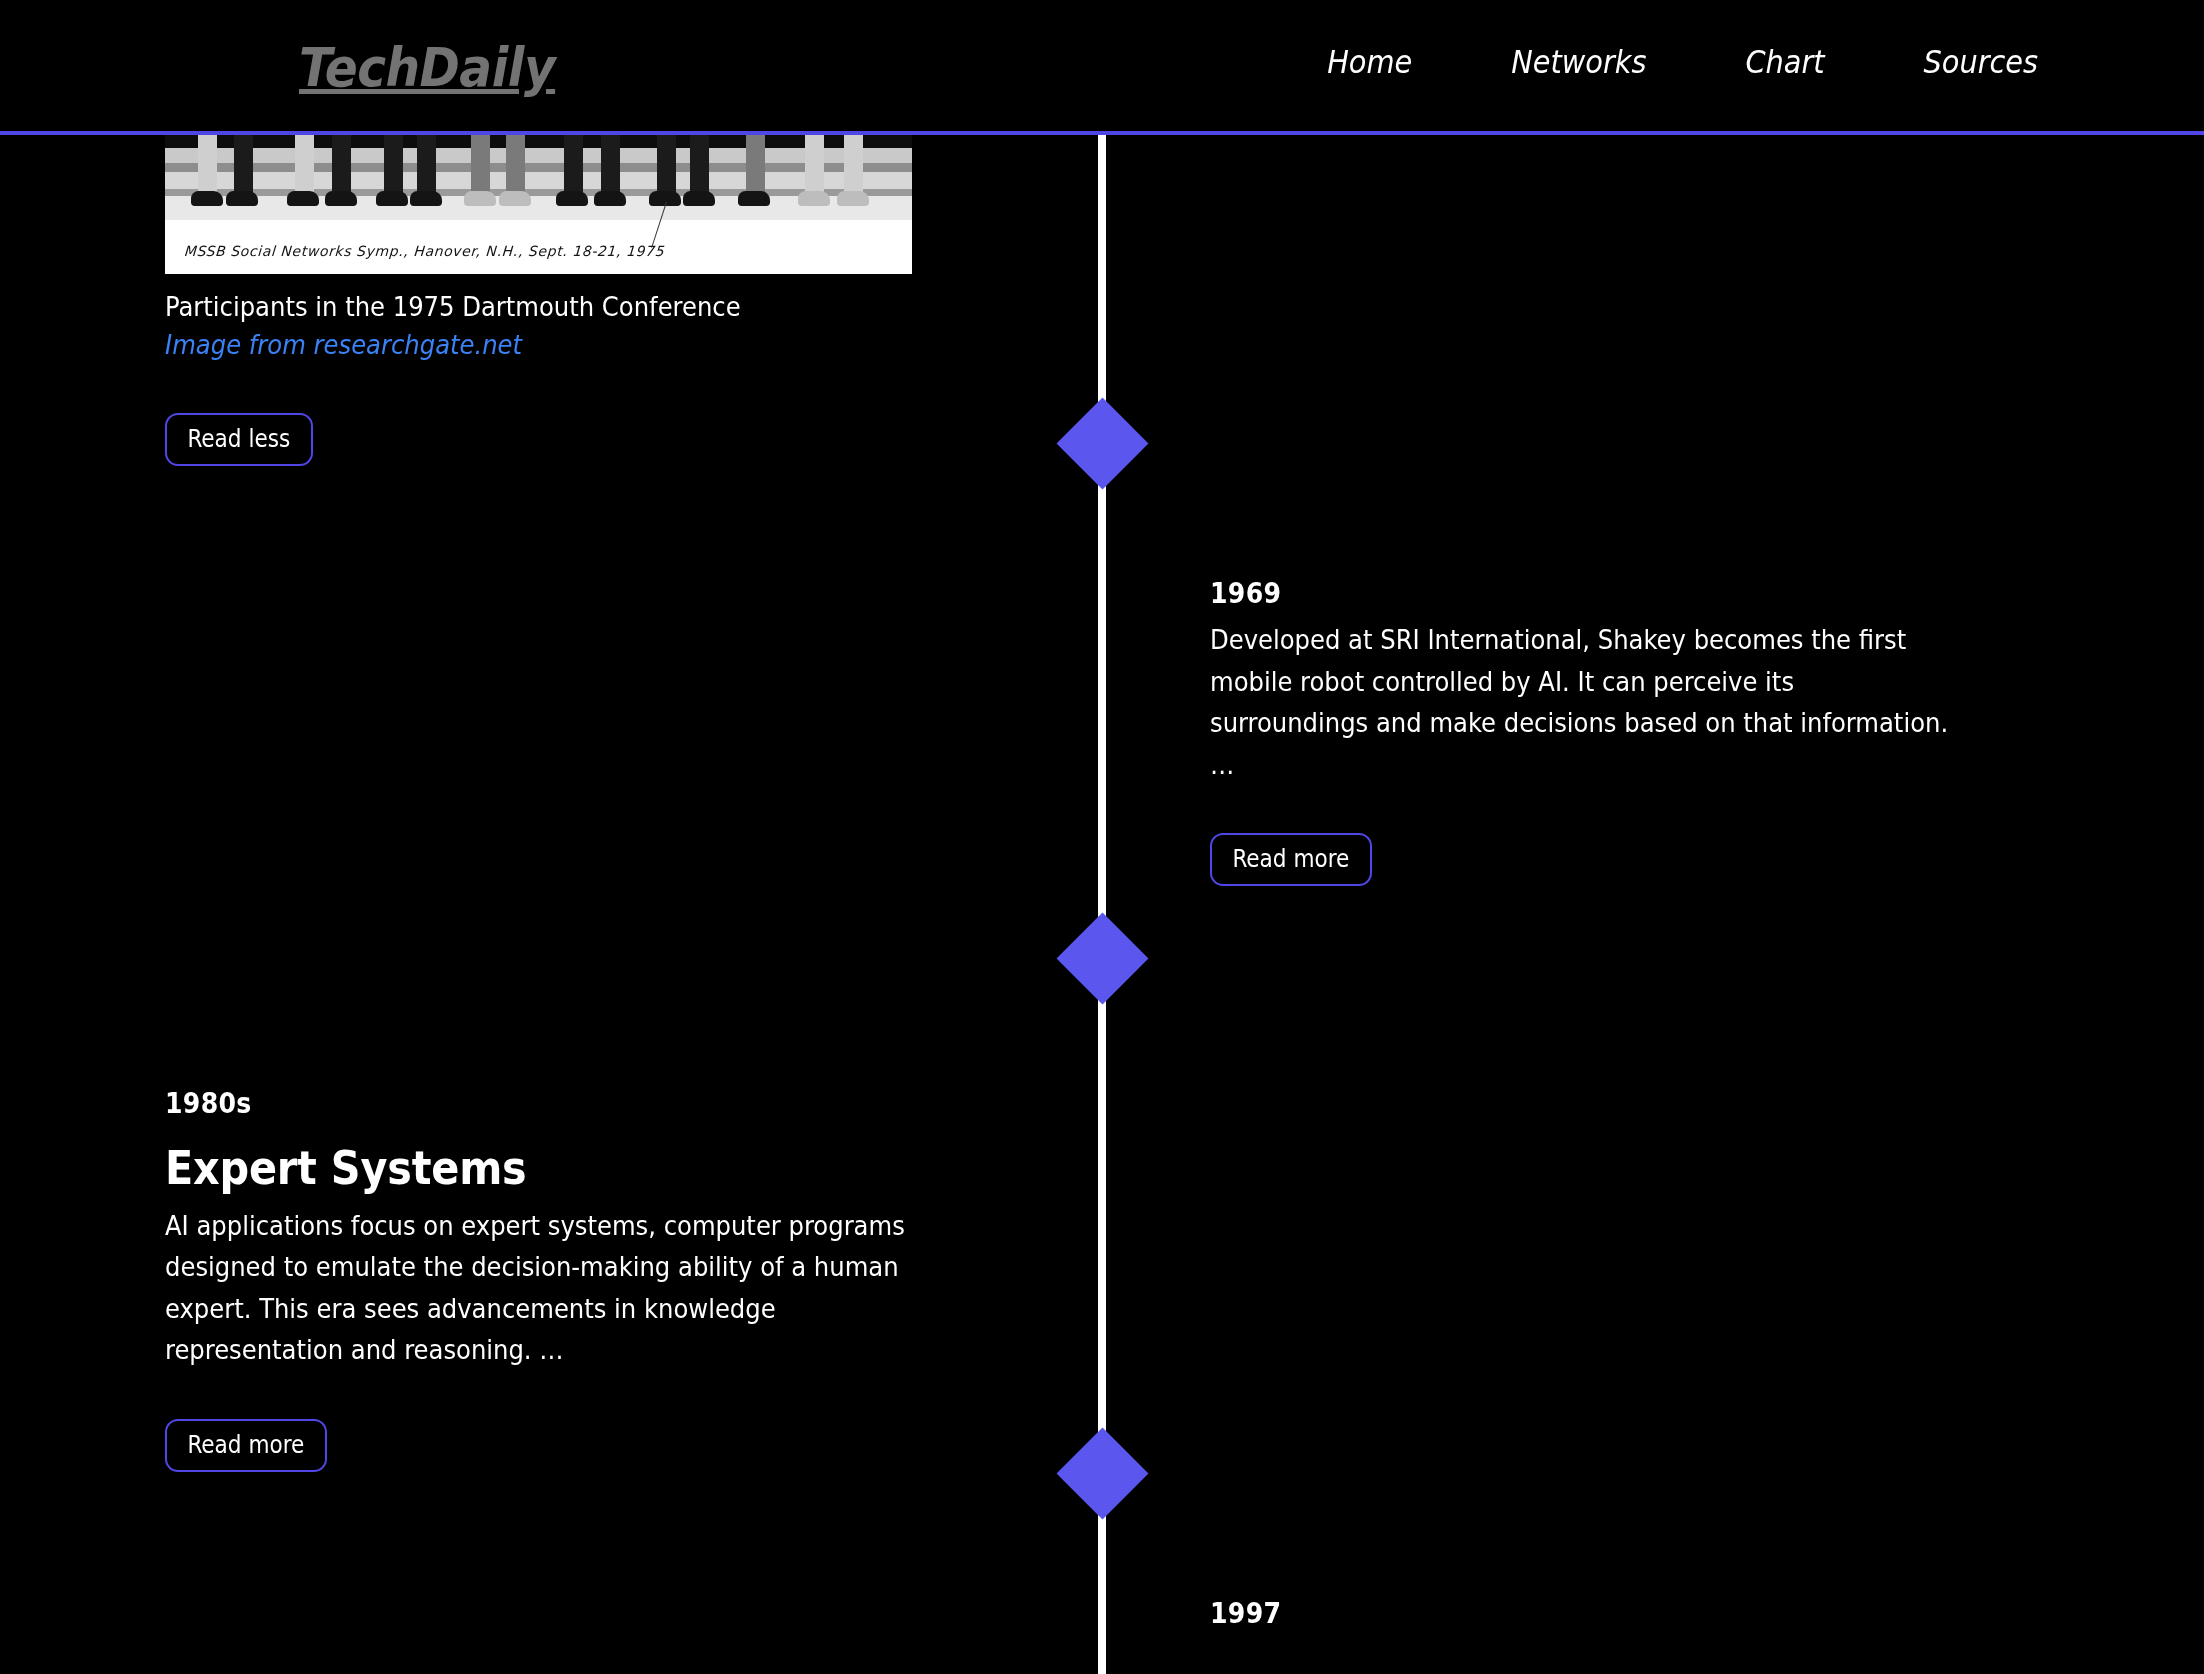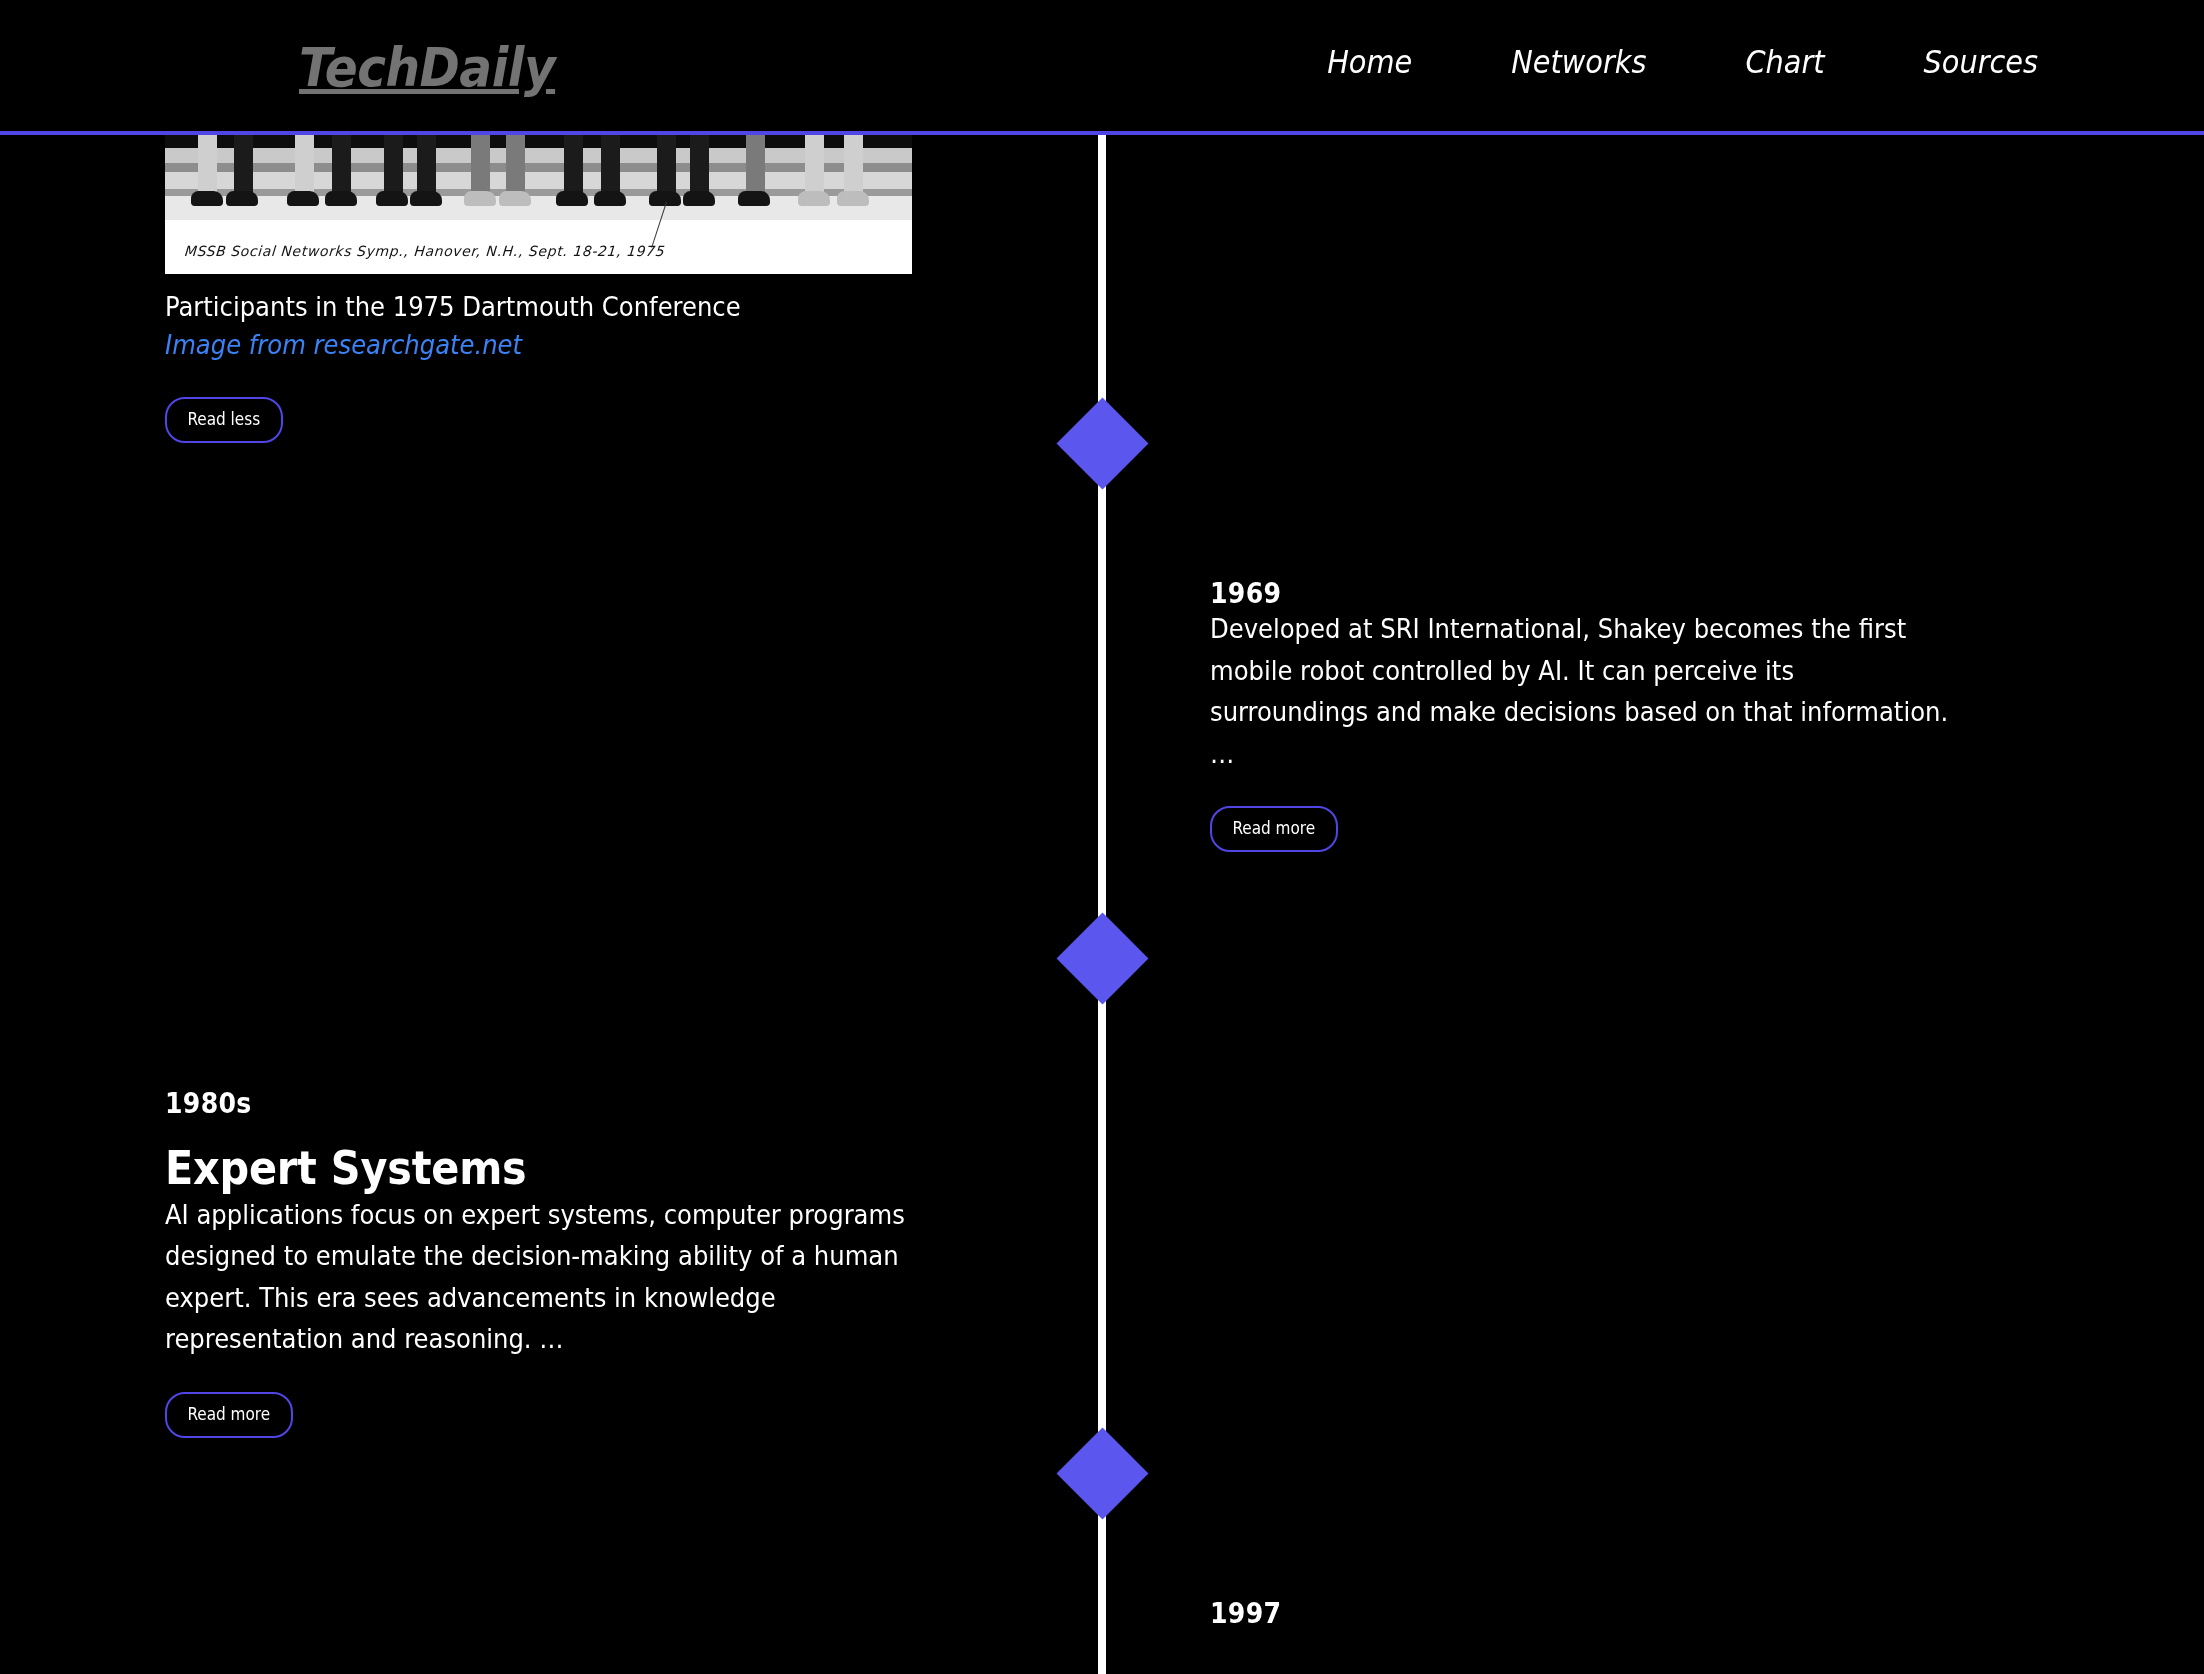--- a/index.html
+++ b/index.html
@@ -188,26 +188,26 @@
     font-size: 27px;
     line-height: 1.42;
     font-style: italic;
     color: #3b82f6;
     font-stretch: condensed;
   }
 
   
   .read-button {
     display: inline-block;
-    margin-top: 32px;
+    margin-top: 48px;
     background: transparent;
     border: 2.8px solid #4f46e5;
-    border-radius: 20px;
-    color: #ffffff;
-    font-size: 17px;
+    border-radius: 13px;
+    color: #ffffff;
+    font-size: 24px;
     font-family: inherit;
     padding: 12px 20.4px 13px 20.4px;
     line-height: 1;
     cursor: pointer;
     font-stretch: condensed;
   }
 
   
   .entry-year {
     font-size: 28px;
@@ -223,20 +223,21 @@
     color: #ffffff;
     line-height: 1.1;
     margin-top: 25px;
     letter-spacing: -0.2px;
     font-stretch: condensed;
   }
   .entry-body {
     font-size: 27px;
     line-height: 1.54;
     color: #ffffff;
+    margin-top: 11px;
     font-stretch: condensed;
   }
 
   
   #entry-shakey       { top: 580px; }
   #entry-expert       { top: 1090px; }
   #entry-deepblue     { top: 1600px; }
 </style>
 </head>
 <body>

